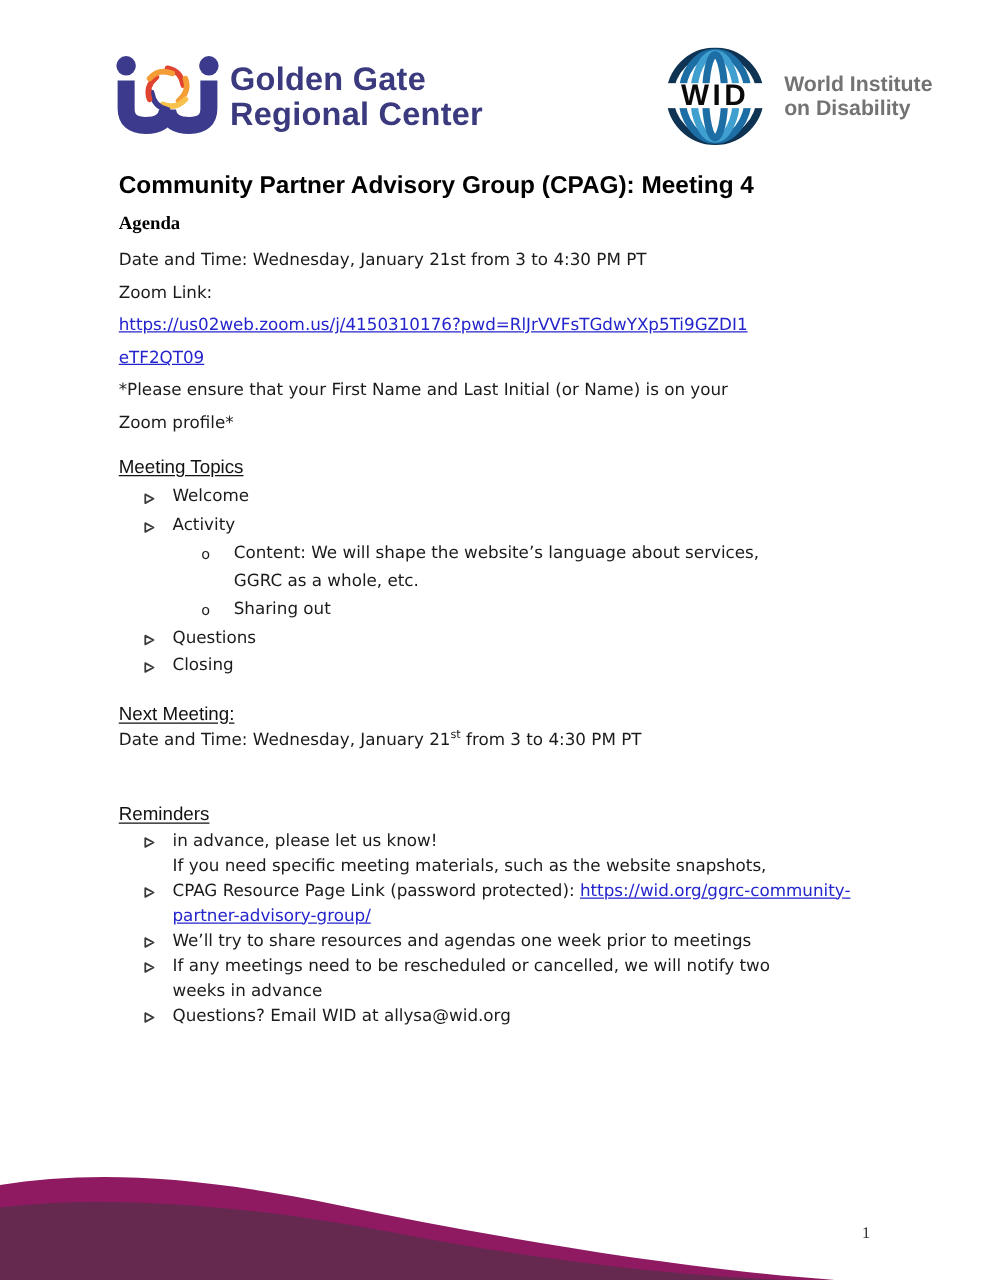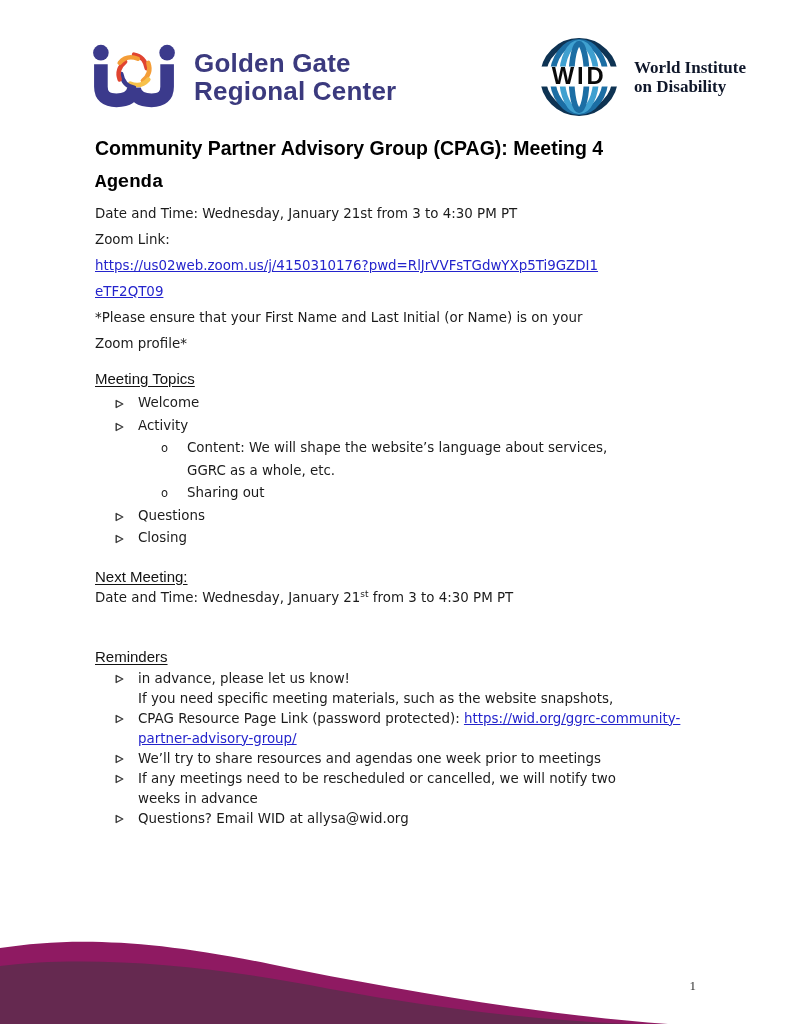--- a/index.html
+++ b/index.html
@@ -8,28 +8,28 @@
     width:791px;height:1024px;
     background:#ffffff;
     overflow:hidden;
     font-family:"DejaVu Sans", sans-serif;
     color:#1b1b1b;
   }
   .content{padding:0 93px 0 95px;}
 
   
   .logos{display:flex;align-items:center;justify-content:space-between;padding:38px 45px 0 90px;}
-  .ggrc{display:flex;align-items:center;gap:16px;}
+  .ggrc{display:flex;align-items:center;gap:6px;}
   .ggrc-text{font-family:"Liberation Sans",sans-serif;font-weight:700;font-size:26px;line-height:28px;color:#3b3a7e;letter-spacing:.2px;}
   .wid{display:flex;align-items:center;gap:9px;}
-  .wid-text{font-family:Liberation Serif, serif;font-weight:700;font-size:17px;line-height:19px;color:#0f172a;}
+  .wid-text{font-family:Liberation Sans, sans-serif;font-weight:700;font-size:17px;line-height:19px;color:#737373;}
 
   
   .doc-title{margin-top:21px;font-family:"Liberation Sans",sans-serif;font-weight:700;font-size:19.5px;color:#000;}
-  .agenda-h{margin-top:11px;font-family:Liberation Mono, monospace;font-weight:700;font-size:19px;color:#000;}
+  .agenda-h{margin-top:11px;font-family:Liberation Serif, serif;font-weight:700;font-size:15px;color:#000;}
   .sec-h{font-family:"Liberation Sans",sans-serif;font-size:15px;color:#121212;text-decoration:underline;text-underline-offset:2px;}
 
   
   .intro{margin-top:8px;font-size:13.4px;line-height:26px;}
   .intro .line{white-space:nowrap;}
   a.doclink{color:#2424cc;text-decoration:underline;cursor:pointer;}
 
   
   .topics{margin-top:5px;font-size:13.4px;line-height:22.5px;}
   .rem-list{margin-top:4px;font-size:13.4px;line-height:20px;}

